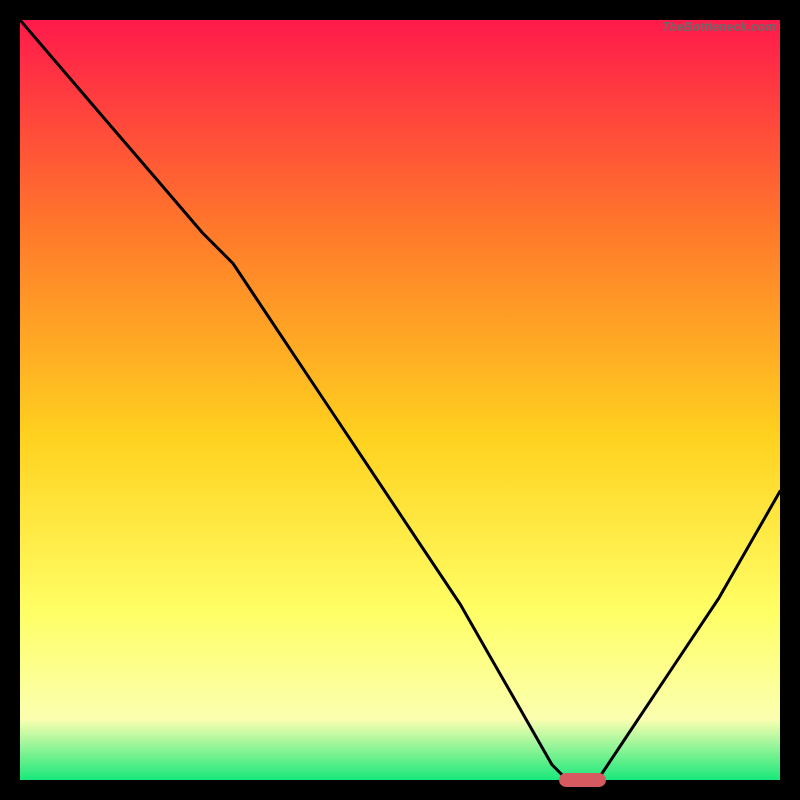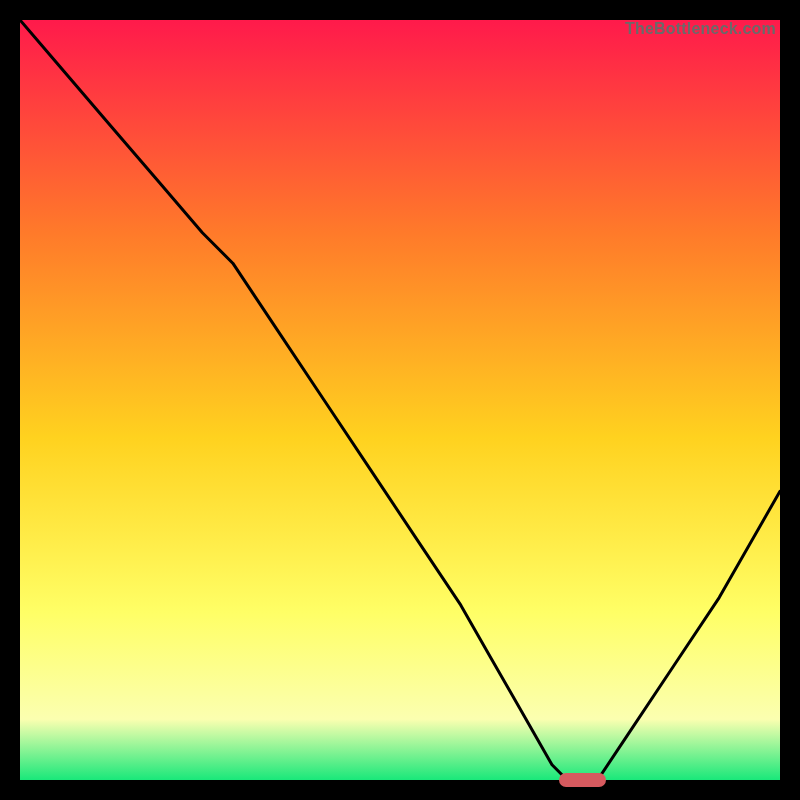--- a/index.html
+++ b/index.html
@@ -23,24 +23,25 @@
     left: 0;
     top: 0;
     width: 760px;
     height: 760px;
   }
   .watermark {
     position: absolute;
     top: 0px;
     right: 4px;
     font-family: Arial, Helvetica, sans-serif;
-    font-size: 16px;
+    font-size: 12px;
     font-weight: 600;
     color: #6a6a6a;
     letter-spacing: 0.2px;
+    font-style: italic;
   }
   .marker {
     position: absolute;
     border-radius: 999px;
   }
 </style>
 </head>
 <body>
 
 <div class="frame">

